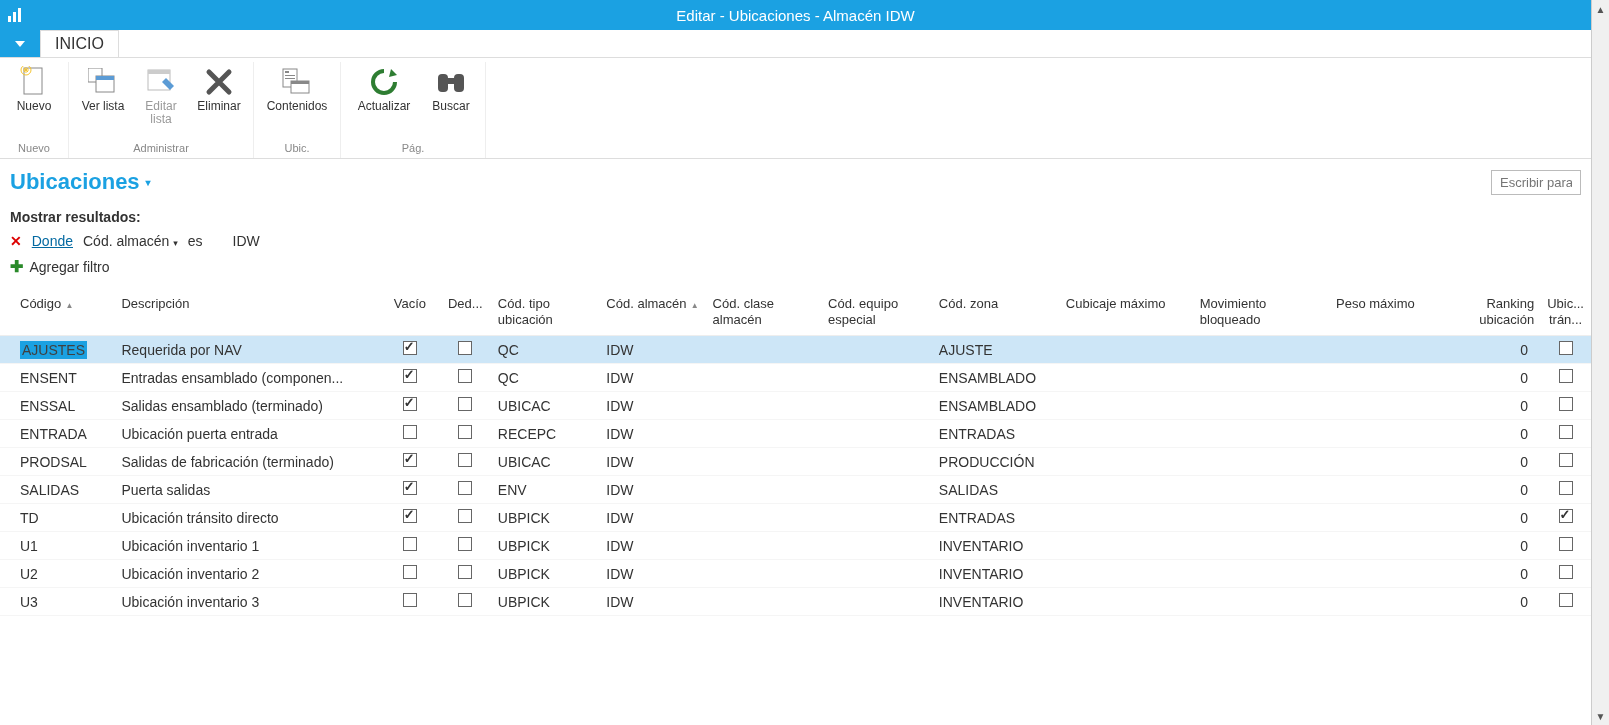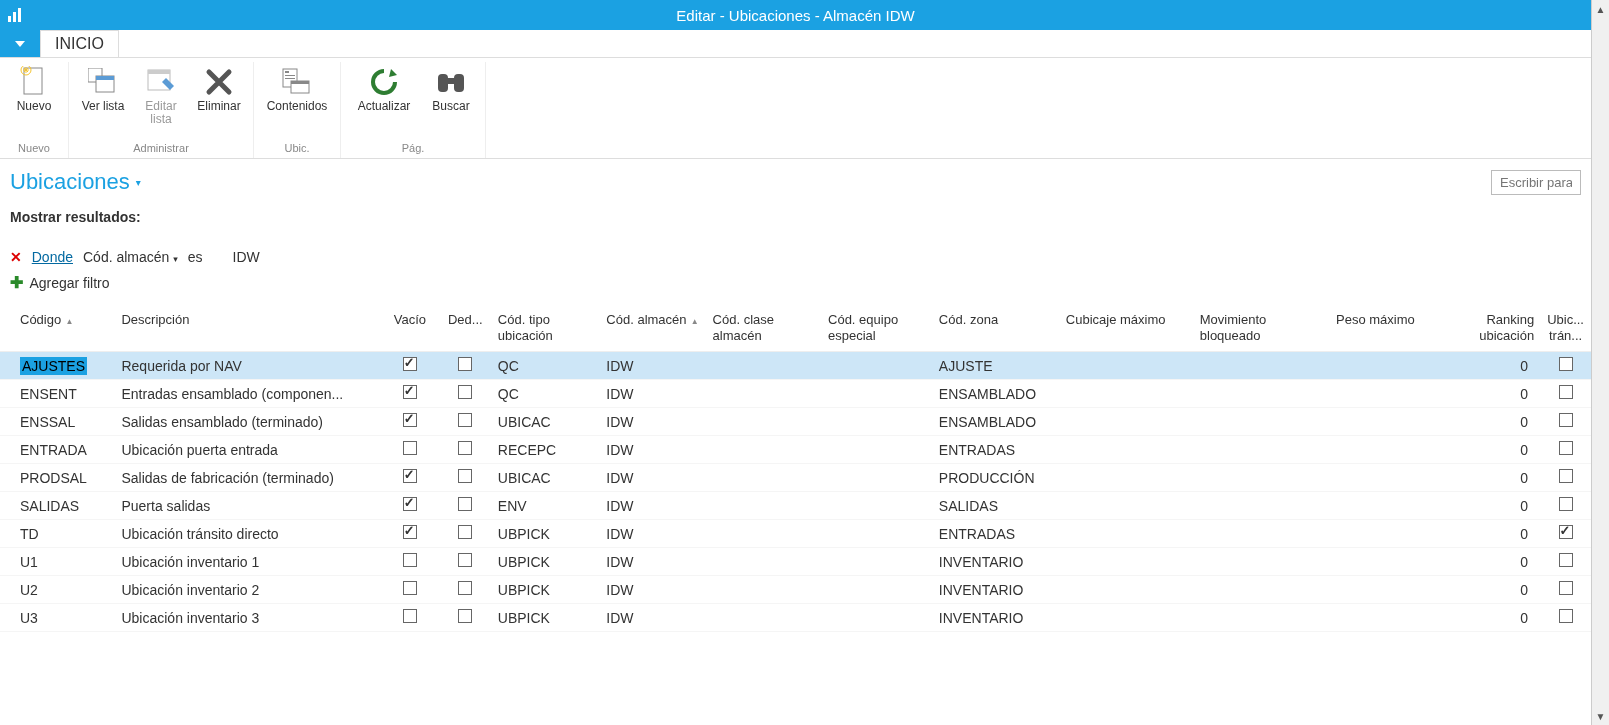--- a/index.html
+++ b/index.html
@@ -17,40 +17,40 @@
 .ribbon { display: flex; border-bottom: 1px solid #ddd; padding: 4px 12px 0 0; background: #fff; }
 .ribbon-group { display: flex; flex-direction: column; align-items: center; padding: 0 6px; border-right: 1px solid #eee; }
 .ribbon-group-row { display: flex; gap: 2px; }
 .ribbon-btn { display: flex; flex-direction: column; align-items: center; justify-content: flex-start; width: 56px; height: 78px; padding: 4px 2px; cursor: pointer; font-size: 12px; text-align: center; line-height: 1.1; }
 .ribbon-btn.wide { width: 74px; }
 .ribbon-btn .icon { width: 32px; height: 32px; display: flex; align-items: center; justify-content: center; margin-bottom: 2px; }
 .ribbon-btn.disabled { color: #999; }
 .ribbon-group-label { font-size: 11px; color: #888; padding: 2px 0 4px 0; }
 
 .page-title-row { display: flex; align-items: center; justify-content: space-between; padding: 10px 10px 4px 10px; }
-.page-title { color: #1BA1E2; font-size: 22px; font-weight: 400; display: flex; align-items: center; gap: 6px; cursor: pointer; }
+.page-title { color: #1BA1E2; font-size: 22px; font-weight: 700; display: flex; align-items: center; gap: 6px; cursor: pointer; }
 .page-title .dd { font-size: 10px; color: #1BA1E2; }
 .filter-input { border: 1px solid #bbb; padding: 4px 8px; font-size: 13px; color: #888; width: 90px; }
 
 .filter-area { padding: 10px 10px 4px 10px; }
-.filter-area .show-results { font-weight: 600; font-size: 14px; margin-bottom: 24px; }
+.filter-area .show-results { font-weight: 600; font-size: 14px; margin-bottom: 8px; }
 .filter-row { display: flex; align-items: center; gap: 10px; font-size: 14px; margin-bottom: 8px; }
 .filter-row .x { color: #d00; font-weight: bold; cursor: pointer; font-size: 14px; }
 .filter-row .where { color: #0369a1; text-decoration: underline; }
 .filter-row .dd-arrow { font-size: 9px; }
 .add-filter { display: flex; align-items: center; gap: 6px; cursor: pointer; font-size: 14px; }
 .add-filter .plus { color: #2a8a2a; font-weight: bold; font-size: 16px; }
 
 .table-wrap { margin-top: 12px; width: 100%; }
 table { width: 100%; border-collapse: collapse; table-layout: fixed; }
 thead th { text-align: left; font-weight: 400; font-size: 13px; color: #333; padding: 4px 6px 8px 6px; vertical-align: top; border-bottom: 1px solid #eee; position: relative; line-height: 1.2; }
 thead th .sort { font-size: 8px; color: #888; margin-left: 2px; }
 tbody td { padding: 5px 6px; font-size: 14px; border-bottom: 1px solid #f5f5f5; white-space: nowrap; overflow: hidden; text-overflow: ellipsis; }
 tbody tr.selected { background: #cde6f7; }
-tbody tr.selected td:first-child span.code-sel { background: #1BA1E2; color: #000000; padding: 1px 2px; }
+tbody tr.selected td:first-child span.code-sel { background: #1BA1E2; color: #404040; padding: 1px 2px; }
 .chk { width: 14px; height: 14px; border: 1px solid #666; display: inline-block; position: relative; background: #fff; }
 .chk.checked::after { content: "✓"; position: absolute; top: -3px; left: 0px; font-size: 13px; font-weight: bold; }
 
 .outer-scroll { position: absolute; right: 0; top: 0; bottom: 0; width: 18px; background: #f0f0f0; border-left: 1px solid #ccc; }
 .outer-scroll .up, .outer-scroll .down { height: 18px; display: flex; align-items: center; justify-content: center; font-size: 10px; color: #555; cursor: pointer; }
 .outer-scroll .track { position: absolute; top: 18px; bottom: 18px; left: 0; right: 0; }
 .outer-scroll .down { position: absolute; bottom: 0; left: 0; right: 0; }
 
 .content { position: relative; width: calc(100% - 18px); height: 725px; overflow: hidden; }
 

